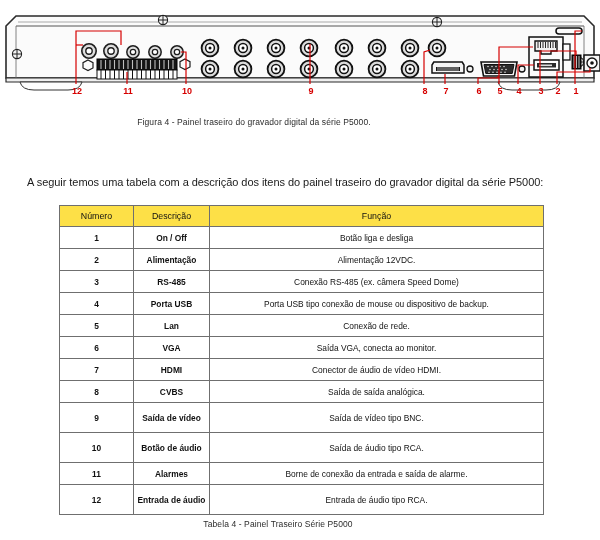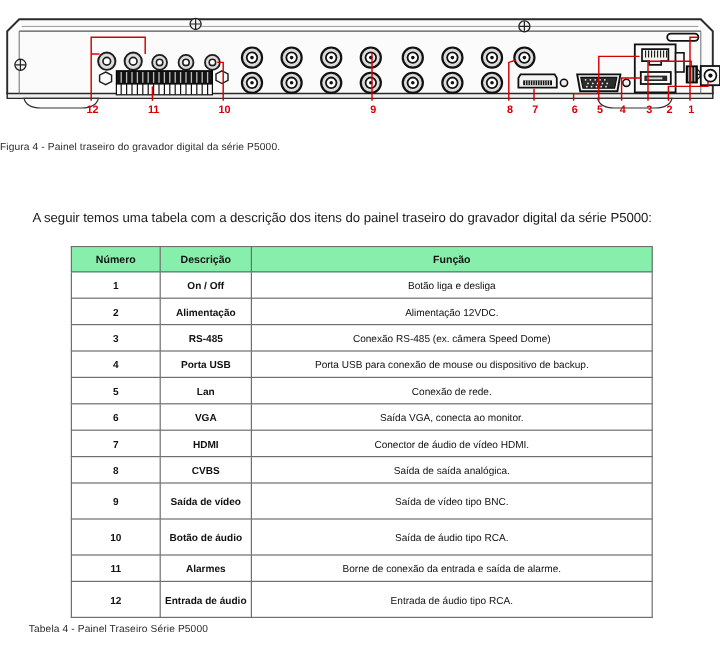--- a/index.html
+++ b/index.html
@@ -26,20 +26,21 @@
     color:#d60000;
     line-height:10px;
     text-align:center;
     width:16px;
   }
 
   
   .figure-caption{
     position:absolute;
     left:0;width:508px;
+    text-align:center;
     font-size:8.5px;
     color:#2b2b2b;
     letter-spacing:.1px;
   }
   #fig-caption{top:117px;}
   #table-caption{top:519px;margin-left:24px;}
 
   #intro-paragraph{
     position:absolute;
     left:27px;top:176px;width:548px;
@@ -60,22 +61,22 @@
     color:#111;
   }
   #spec-table td,#spec-table th{
     border:1px solid #6f6f6f;
     padding:0 2px;
     text-align:center;
     vertical-align:middle;
     line-height:10px;
   }
   #spec-table thead th{
-    background:#86efac;
-    font-weight:bold;
+    background:#fde047;
+    font-weight:normal;
     height:20px;
     font-size:8.8px;
   }
   .col-num{width:74px;}
   .col-desc{width:76px;}
   .col-func{width:334px;}
   #spec-table tbody td.cell-num{font-weight:bold;height:21px;}
   #spec-table tbody td.cell-desc{font-weight:bold;}
   #spec-table tbody td.cell-func{font-weight:normal;}
   tr.tall td{height:29px;}
@@ -382,21 +383,21 @@
       <td class="cell-func">Alimentação 12VDC.</td>
     </tr>
     <tr>
       <td class="cell-num">3</td>
       <td class="cell-desc">RS-485</td>
       <td class="cell-func">Conexão RS-485 (ex. câmera Speed Dome)</td>
     </tr>
     <tr>
       <td class="cell-num">4</td>
       <td class="cell-desc">Porta USB</td>
-      <td class="cell-func">Porta USB para conexão de mouse ou dispositivo de backup.</td>
+      <td class="cell-func">Porta USB tipo conexão de mouse ou dispositivo de backup.</td>
     </tr>
     <tr>
       <td class="cell-num">5</td>
       <td class="cell-desc">Lan</td>
       <td class="cell-func">Conexão de rede.</td>
     </tr>
     <tr>
       <td class="cell-num">6</td>
       <td class="cell-desc">VGA</td>
       <td class="cell-func">Saída VGA, conecta ao monitor.</td>

